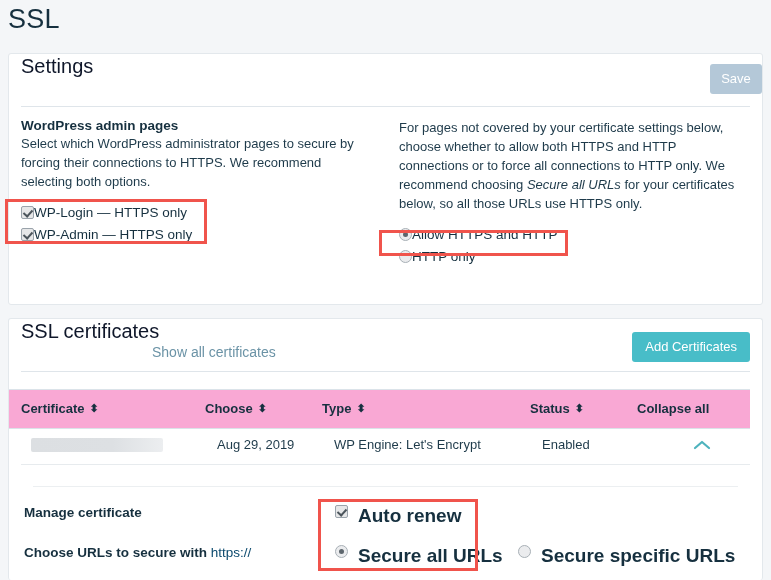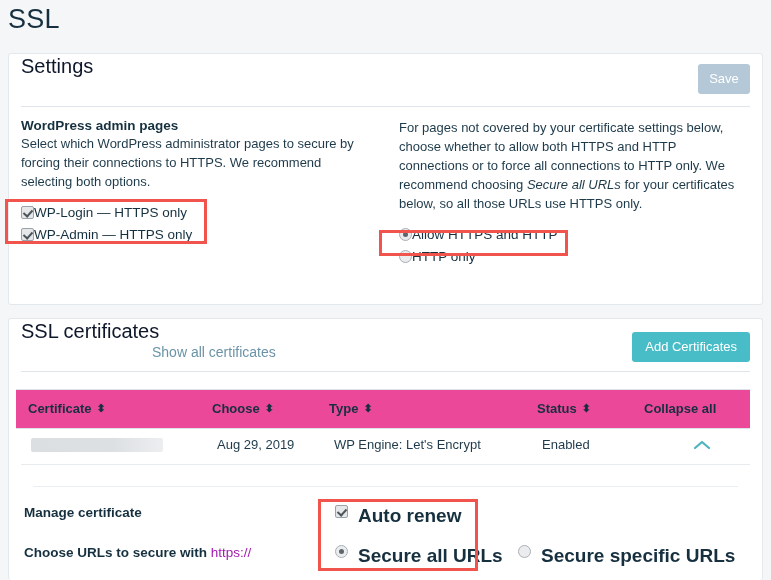--- a/index.html
+++ b/index.html
@@ -58,21 +58,21 @@
     left: 12px;
     right: 12px;
     top: 52px;
     height: 1px;
     background: #dfe5ea;
   }
 
   
   .btn-save {
     position: absolute;
-    right: 12px;
+    right: 0;
     top: 10px;
     width: 52px;
     height: 30px;
     background: #b4c8d8;
     color: #ffffff;
     border: none;
     border-radius: 3px;
     font-family: "Liberation Sans", sans-serif;
     font-size: 13px;
     line-height: 30px;
@@ -183,25 +183,25 @@
     top: 3px;
     width: 5px;
     height: 5px;
     border-radius: 50%;
     background: #5d666d;
   }
 
   
   .thead {
     position: absolute;
-    left: 7px;
+    left: 0;
     right: 12px;
     top: 70px;
     height: 38px;
-    background: #ec4899;
+    background: #f9a8d4;
     border-top: 1px solid #dbe3e9;
     border-bottom: 1px solid #dbe3e9;
   }
   .th {
     position: absolute;
     top: 11px;
     font-size: 13px;
     font-weight: 700;
     color: #16303f;
     white-space: nowrap;
@@ -261,21 +261,21 @@
 
   
   .manage-label {
     position: absolute;
     font-size: 13.5px;
     font-weight: 700;
     color: #16303f;
   }
   #lbl-manage { left: 24px; top: 505px; }
   #lbl-choose { left: 24px; top: 545px; }
-  .https-txt { color: #a21caf; font-weight: 400; }
+  .https-txt { color: #0c4a6e; font-weight: 400; }
 
   .mopt {
     position: absolute;
     display: flex;
     align-items: flex-start;
     font-size: 19px;
     font-weight: 700;
     color: #16303f;
     cursor: pointer;
   }

